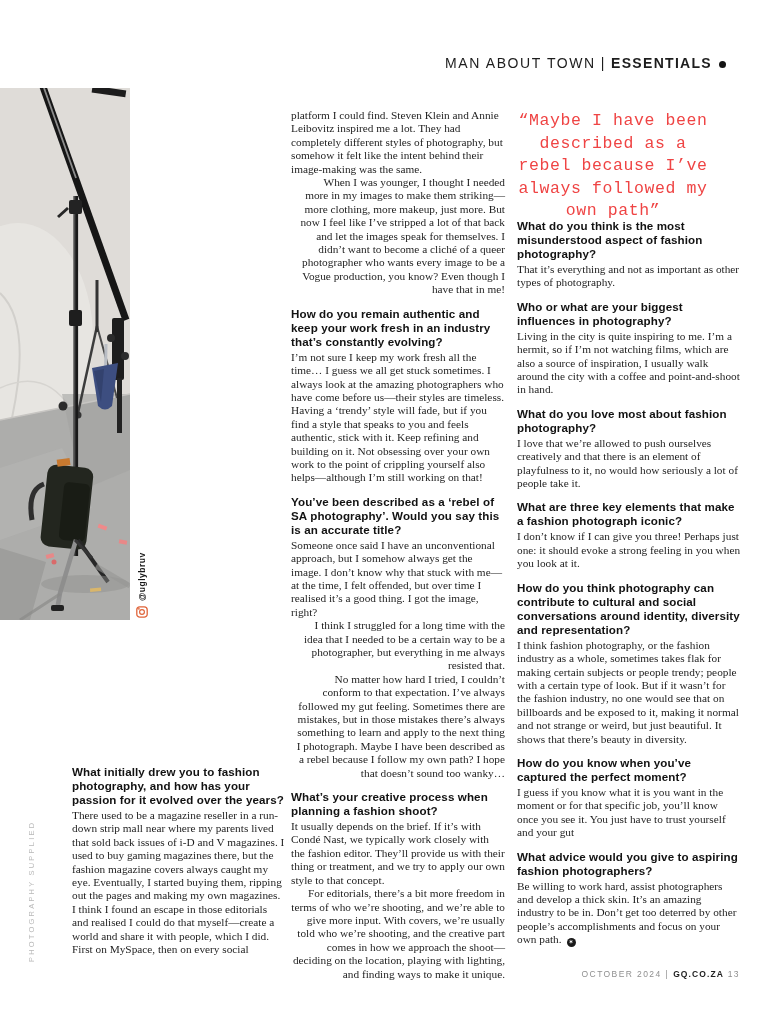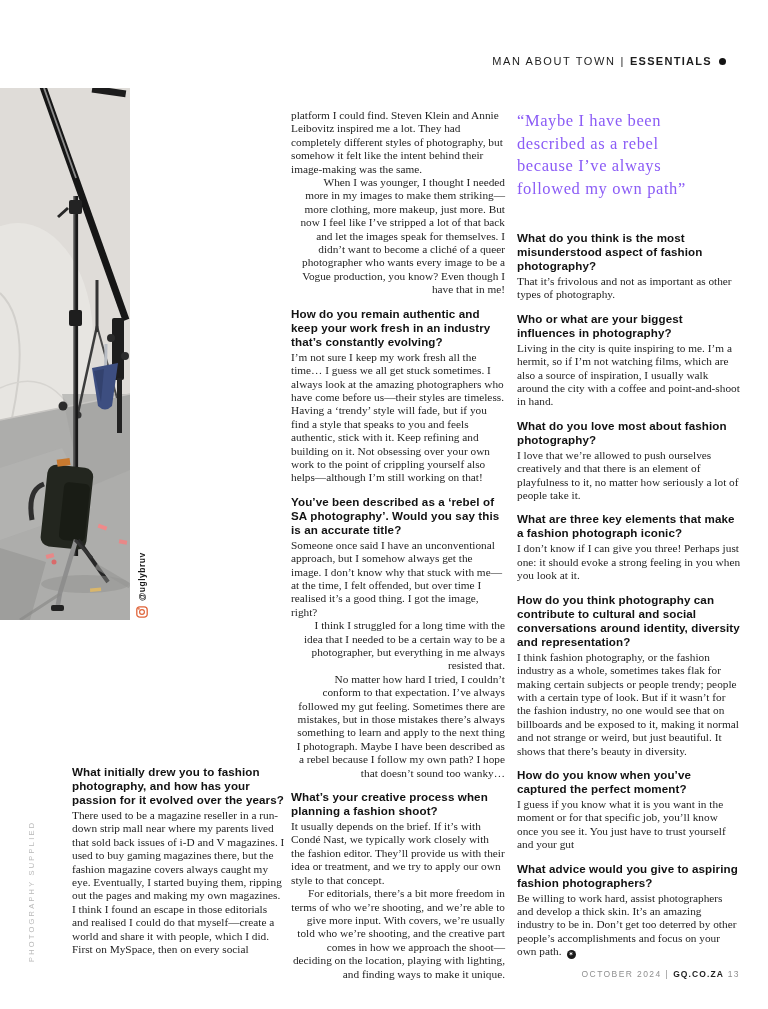--- a/index.html
+++ b/index.html
@@ -5,21 +5,21 @@
   * { margin:0; padding:0; box-sizing:border-box; }
   html,body { background:#e8e8e8; }
   .page {
     position:relative; width:768px; height:1009px; margin:0 auto;
     background:#ffffff; overflow:hidden;
     font-family:"Liberation Serif", serif; color:#1e1e1e;
   }
   
   .kicker {
     position:absolute; top:55px; right:42px;
-    font-family:"Liberation Sans", sans-serif; font-size:11px;
+    font-family:"Liberation Sans", sans-serif; font-size:14px;
     letter-spacing:1.6px; color:#1d1d1d; white-space:nowrap;
   }
   .kicker .ksep { margin:0 5px; color:#1d1d1d; font-weight:400; }
   .kicker b { font-weight:700; letter-spacing:1.3px; }
   .kdot {
     display:inline-block; width:7px; height:7px; border-radius:50%;
     background:#141414; margin-left:7px; vertical-align:0px;
   }
   
   .photo { position:absolute; left:0; top:88px; width:130px; height:532px; }
@@ -35,28 +35,28 @@
   
   .pcredit {
     position:absolute; left:27px; top:962px;
     transform:rotate(-90deg); transform-origin:0 0;
     font-family:"Liberation Sans", sans-serif; font-size:7.5px;
     letter-spacing:2.2px; color:#b9b9b9; white-space:nowrap;
   }
   
   .quote {
     position:absolute; left:517px; top:110px; width:192px;
-    font-family:Liberation Serif, serif; font-size:16.5px;
-    line-height:22.5px; letter-spacing:0.6px; color:#8b5cf6;
+    font-family:Liberation Mono, monospace; font-size:16.5px;
+    line-height:22.5px; letter-spacing:0.6px; color:#ef4444;text-align:center;
   }
   
   .col { position:absolute; font-size:11.3px; line-height:13.4px; }
   .col-left  { left:72px;  top:765px; width:214px; }
   .col-mid   { left:291px; top:109px; width:214px; }
-  .col-right { left:517px; top:231px; width:224px; }
+  .col-right { left:517px; top:219px; width:224px; }
   .col p { margin:0; }
   .a p + p, .cont p + p { text-indent:13px;text-align:right; }
   .q {
     font-family:"Liberation Sans", sans-serif; font-weight:700;
     font-size:11.6px; line-height:14px; letter-spacing:0.1px;
     color:#121212; margin:10px 0 2px;
   }
   .col-left .sec:first-child .q,
   .col-right .sec:first-child .q { margin-top:0; }
   .endmark {
@@ -182,43 +182,43 @@
       <h3 class="q">You’ve been described as a ‘rebel of SA photography’. Would you say this is an accurate title?</h3>
       <div class="a">
         <p>Someone once said I have an unconventional approach, but I somehow always get the image. I don’t know why that stuck with me—at the time, I felt offended, but over time I realised it’s a good thing. I got the image, right?</p>
         <p>I think I struggled for a long time with the idea that I needed to be a certain way to be a photographer, but everything in me always resisted that.</p>
         <p>No matter how hard I tried, I couldn’t conform to that expectation. I’ve always followed my gut feeling. Sometimes there are mistakes, but in those mistakes there’s always something to learn and apply to the next thing I photograph. Maybe I have been described as a rebel because I follow my own path? I hope that doesn’t sound too wanky…</p>
       </div>
     </div>
     <div class="sec">
       <h3 class="q">What’s your creative process when planning a fashion shoot?</h3>
       <div class="a">
-        <p>It usually depends on the brief. If it’s with Condé Nast, we typically work closely with the fashion editor. They’ll provide us with their idea or treatment, and we try to apply our own style to that concept.</p>
+        <p>It usually depends on the brief. If it’s with Condé Nast, we typically work closely with the fashion editor. They’ll provide us with their thing or treatment, and we try to apply our own style to that concept.</p>
         <p>For editorials, there’s a bit more freedom in terms of who we’re shooting, and we’re able to give more input. With covers, we’re usually told who we’re shooting, and the creative part comes in how we approach the shoot—deciding on the location, playing with lighting, and finding ways to make it unique.</p>
       </div>
     </div>
   </section>
 
   <section class="col col-right">
     <div class="sec">
       <h3 class="q">What do you think is the most misunderstood aspect of fashion photography?</h3>
       <div class="a">
-        <p>That it’s frivolous and not as important as other types of photography.</p>
+        <p>That it’s everything and not as important as other types of photography.</p>
       </div>
     </div>
     <div class="sec">
       <h3 class="q">Who or what are your biggest influences in photography?</h3>
       <div class="a">
         <p>Living in the city is quite inspiring to me. I’m a hermit, so if I’m not watching films, which are also a source of inspiration, I usually walk around the city with a coffee and point-and-shoot in hand.</p>
       </div>
     </div>
     <div class="sec">
       <h3 class="q">What do you love most about fashion photography?</h3>
       <div class="a">
-        <p>I love that we’re allowed to push ourselves creatively and that there is an element of playfulness to it, no matter how seriously a lot of people take it.</p>
+        <p>I love that we’re allowed to push ourselves creatively and that there is an element of playfulness to it, no would how seriously a lot of people take it.</p>
       </div>
     </div>
     <div class="sec">
       <h3 class="q">What are three key elements that make a fashion photograph iconic?</h3>
       <div class="a">
         <p>I don’t know if I can give you three! Perhaps just one: it should evoke a strong feeling in you when you look at it.</p>
       </div>
     </div>
     <div class="sec">
       <h3 class="q">How do you think photography can contribute to cultural and social conversations around identity, diversity and representation?</h3>

